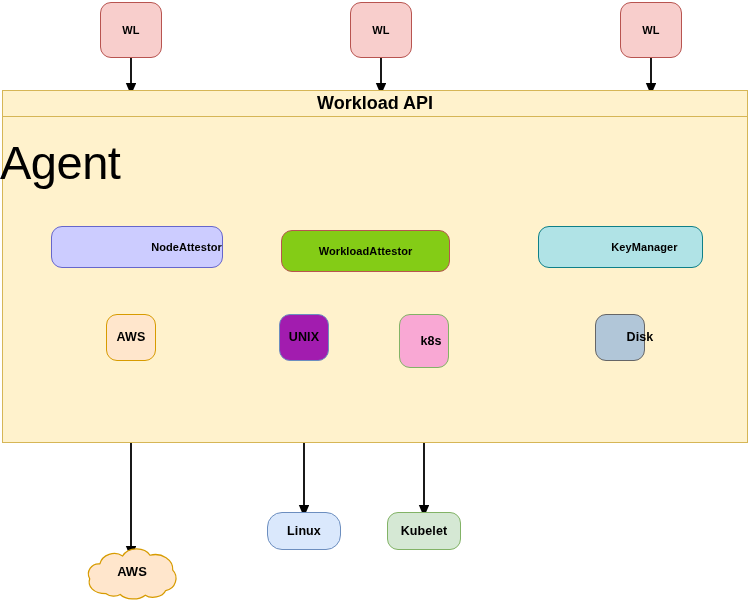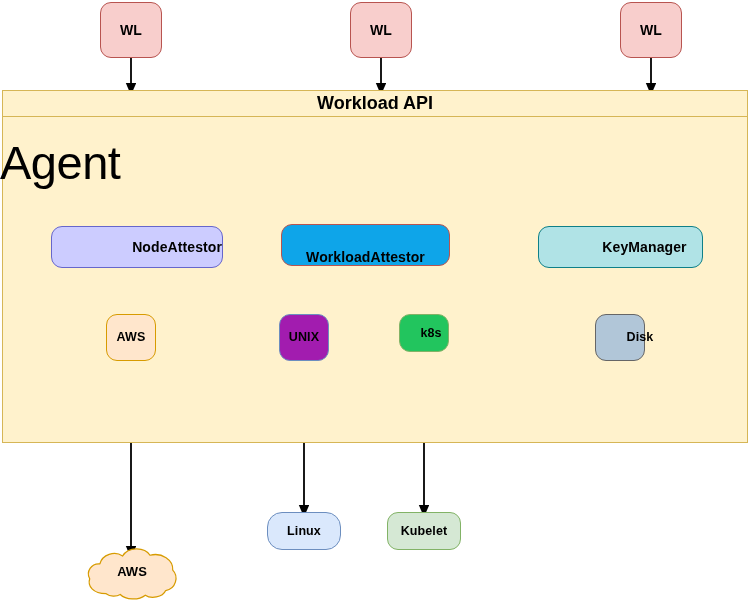--- a/index.html
+++ b/index.html
@@ -29,21 +29,21 @@
   .node {
     position: absolute;
     box-sizing: border-box;
     display: flex;
     align-items: center;
     justify-content: center;
     text-align: center;
     border-width: 1.4px;
     border-style: solid;
     border-radius: 11px;
-    font-size: 14px;
+    font-size: 11px;
     font-weight: bold;
     color: #000000;
     line-height: 1.15;
     letter-spacing: 0.1px;
     z-index: 3;
   }
   .node.small { font-size: 12.5px; }
 
   
   #agent-container {
@@ -137,33 +137,33 @@
       </div>
       <div class="node" style="left: 350px; top: 2px; width: 62px; height: 56px; background: rgb(248, 206, 204); border-color: rgb(184, 84, 80);">
         <span>WL</span>
       </div>
       <div class="node" style="left: 620px; top: 2px; width: 62px; height: 56px; background: rgb(248, 206, 204); border-color: rgb(184, 84, 80);">
         <span>WL</span>
       </div>
       <div class="node" style="left: 51px; top: 226px; width: 172px; height: 42px; background: rgb(204, 204, 255); border-color: rgb(102, 102, 204); justify-content: flex-end;">
         <span>NodeAttestor</span>
       </div>
-      <div class="node" style="left: 281px; top: 224px; width: 169px; height: 42px; background: #0ea5e9; border-color: rgb(184, 84, 80); align-items: flex-end;">
+      <div class="node" style="left: 281px; top: 230px; width: 169px; height: 42px; background: #84cc16; border-color: rgb(184, 84, 80);">
         <span>WorkloadAttestor</span>
       </div>
       <div class="node" style="left: 538px; top: 226px; width: 165px; height: 42px; background: rgb(176, 227, 230); border-color: rgb(14, 128, 136); padding-left: 48px;">
         <span>KeyManager</span>
       </div>
       <div class="node small" style="left: 106px; top: 314px; width: 50px; height: 47px; background: rgb(255, 230, 204); border-color: rgb(215, 155, 0);">
         <span>AWS</span>
       </div>
       <div class="node small" style="left: 279px; top: 314px; width: 50px; height: 47px; background: #a21caf; border-color: rgb(108, 142, 191);">
         <span>UNIX</span>
       </div>
-      <div class="node small" style="left: 399px; top: 314px; width: 50px; height: 38px; background: #22c55e; border-color: rgb(130, 179, 102); padding-left: 14px;">
+      <div class="node small" style="left: 399px; top: 314px; width: 50px; height: 54px; background: #f9a8d4; border-color: rgb(130, 179, 102); padding-left: 14px;">
         <span>k8s</span>
       </div>
       <div class="node small" style="left: 595px; top: 314px; width: 50px; height: 47px; background: rgb(177, 198, 216); border-color: rgb(102, 102, 102); padding-left: 40px;">
         <span>Disk</span>
       </div>
       <div class="node small" style="left: 267px; top: 512px; width: 74px; height: 38px; background: rgb(218, 232, 252); border-color: rgb(108, 142, 191); border-radius: 15px;">
         <span>Linux</span>
       </div>
       <div class="node small" style="left: 387px; top: 512px; width: 74px; height: 38px; background: rgb(213, 232, 212); border-color: rgb(130, 179, 102);">
         <span>Kubelet</span>

